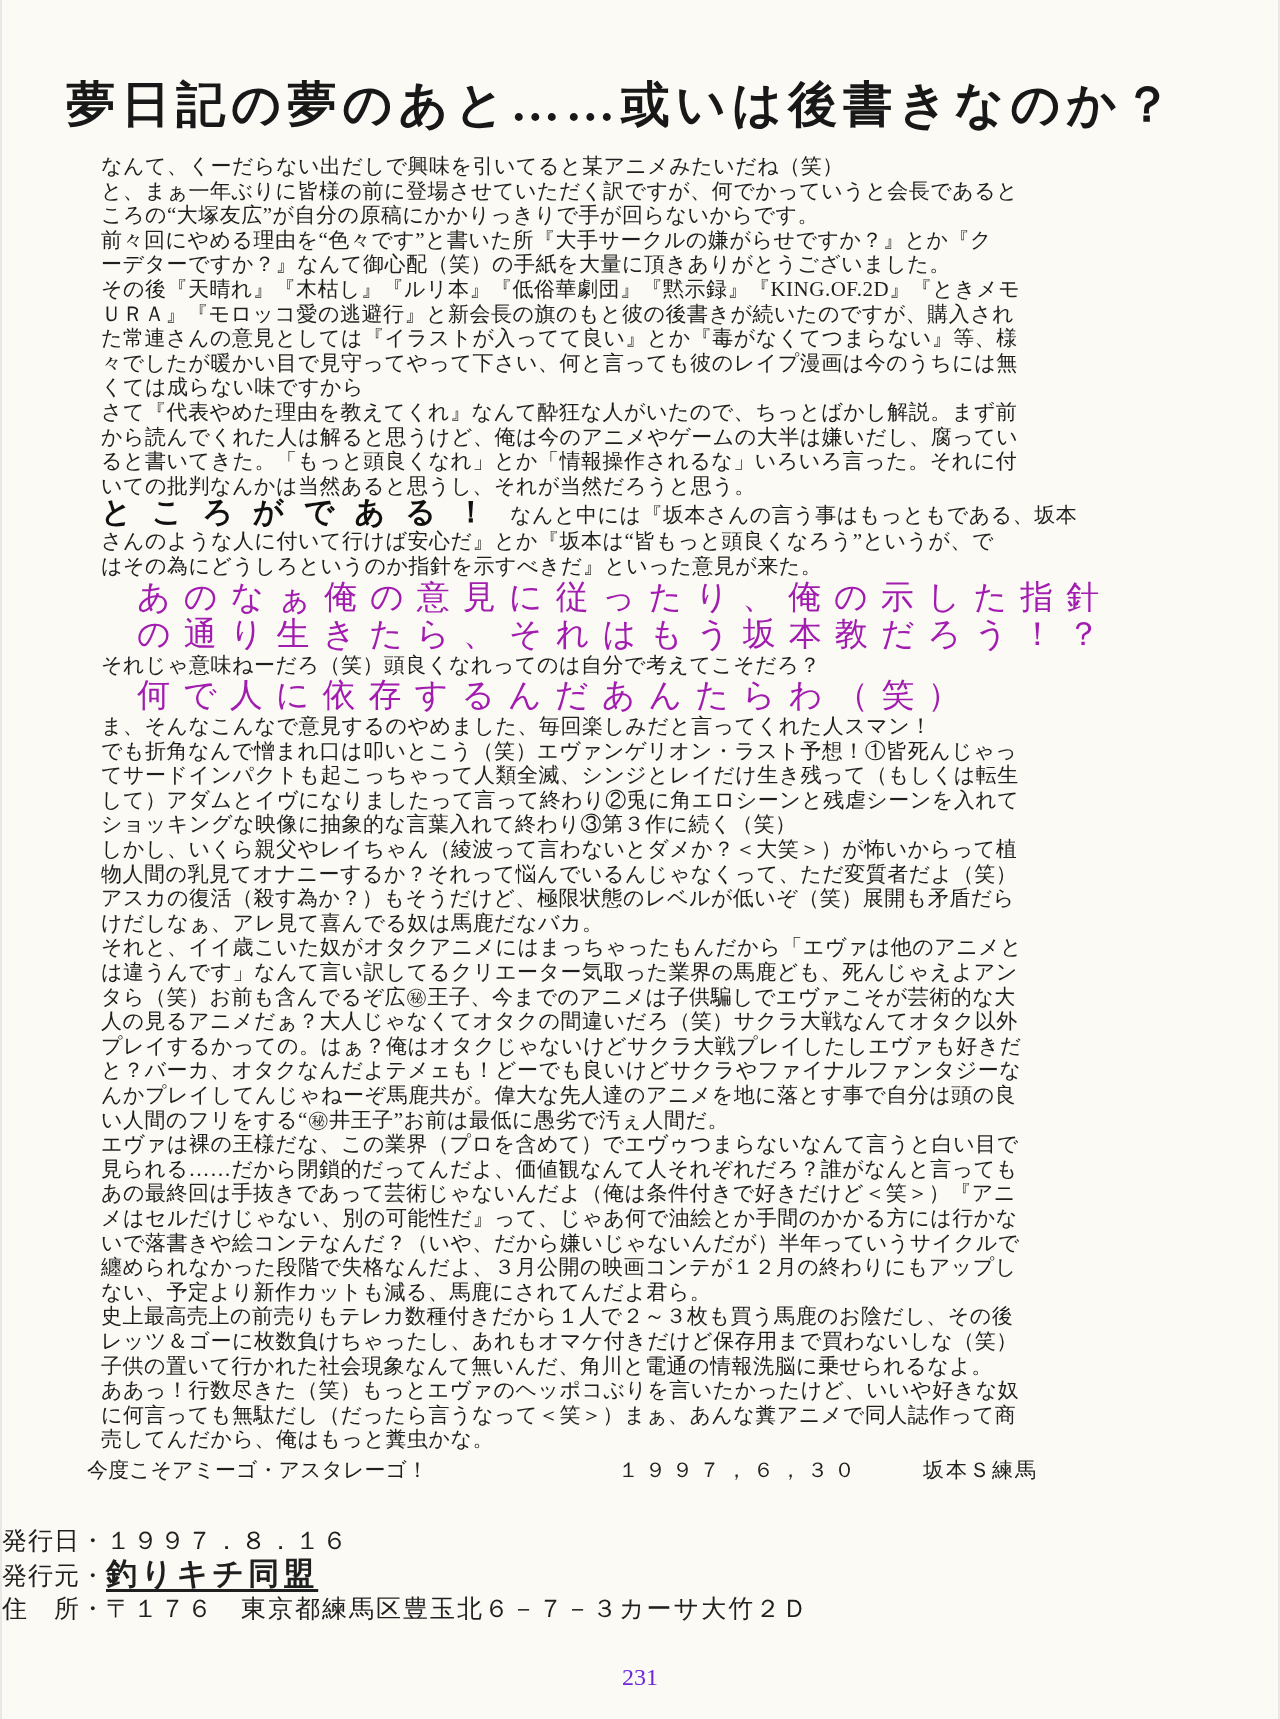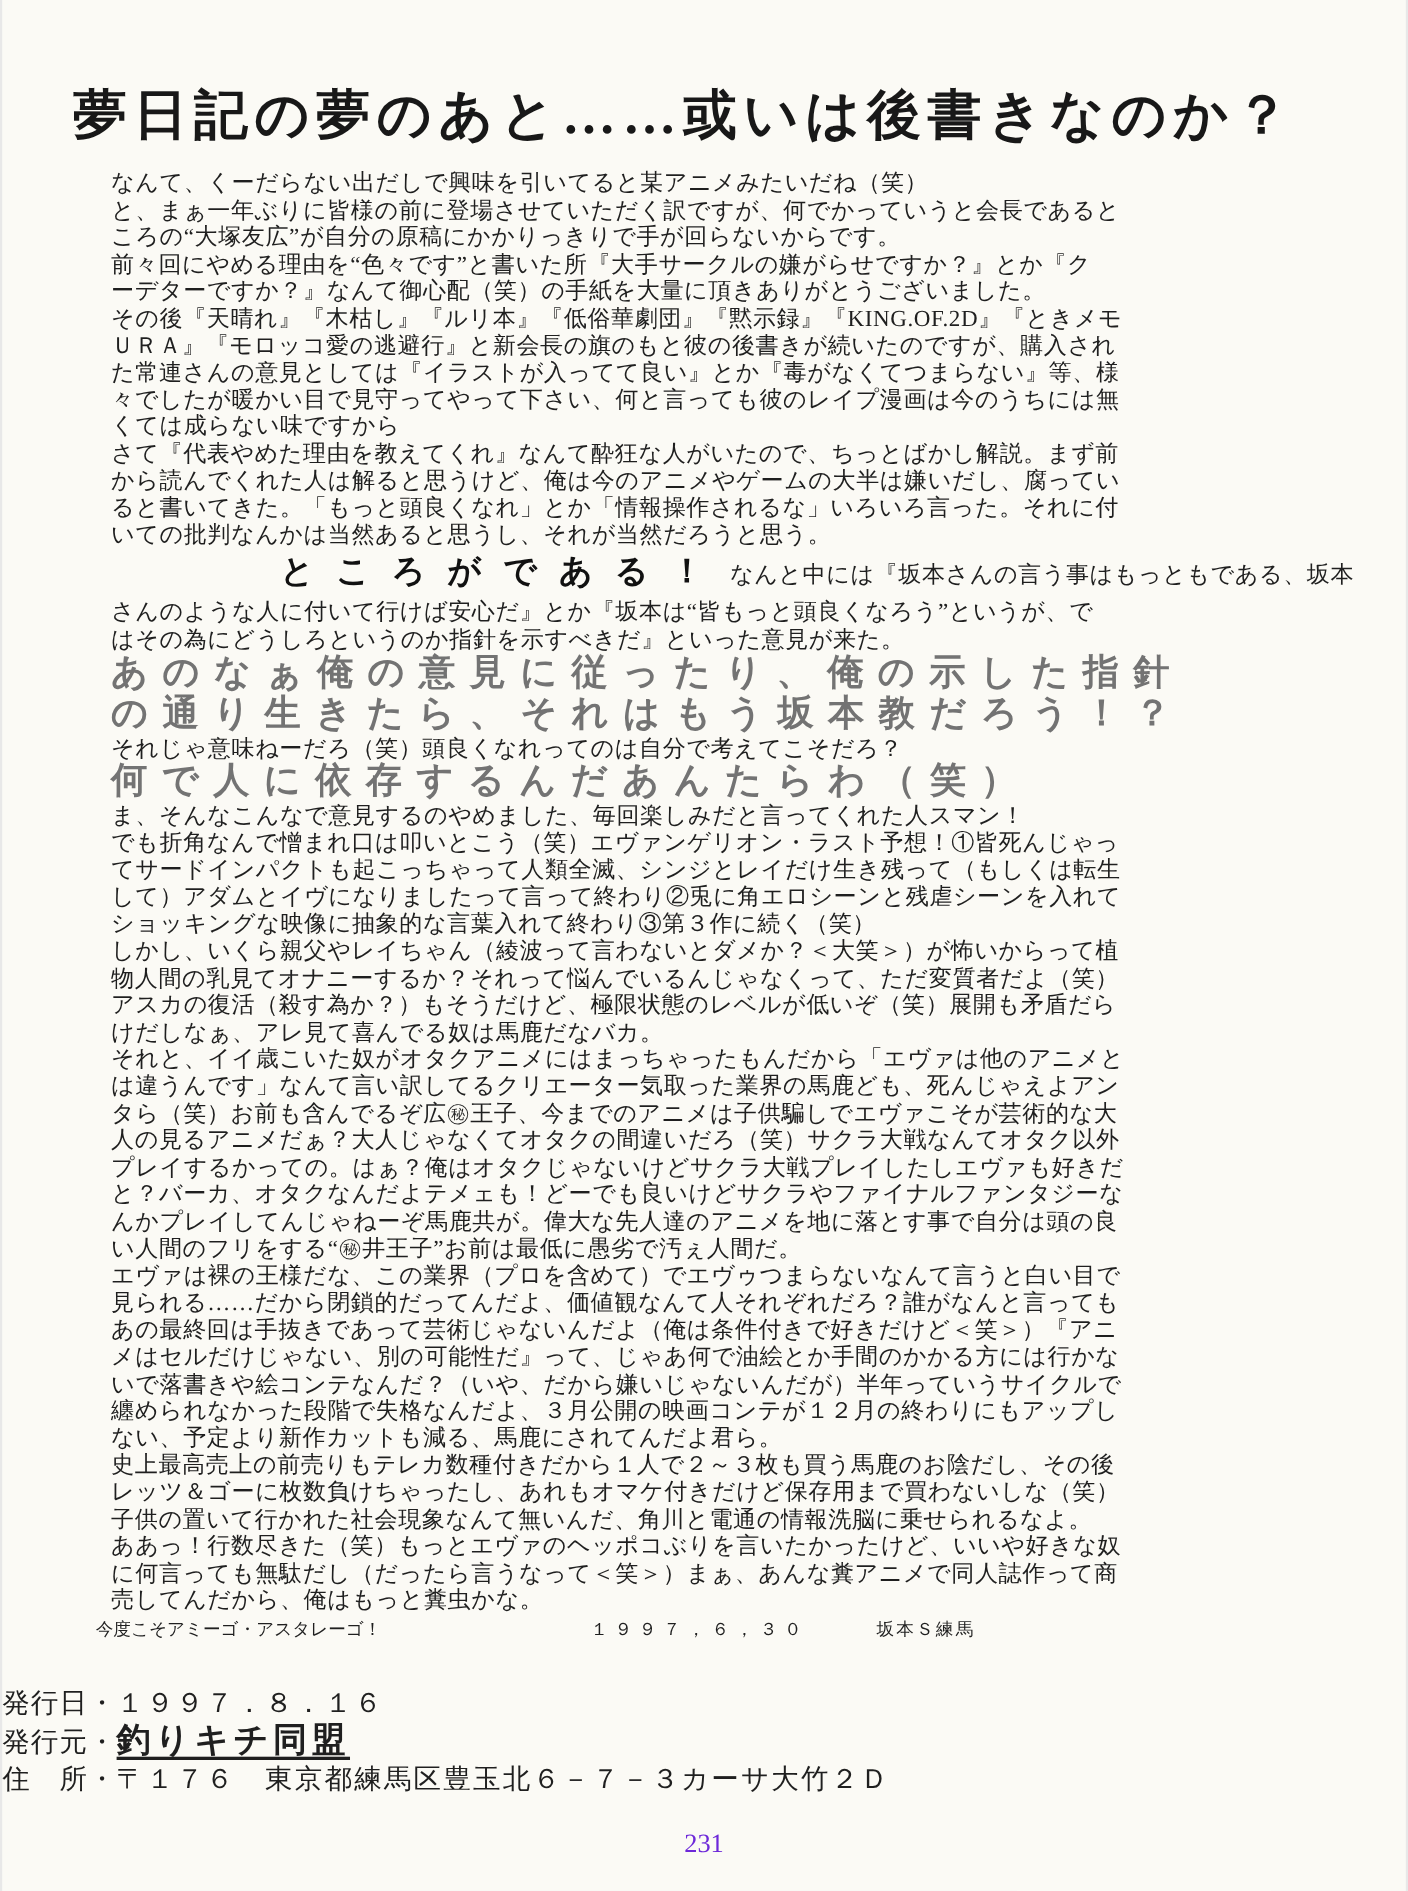--- a/index.html
+++ b/index.html
@@ -29,41 +29,41 @@
   }
   .line{
     font-size:21px;
     line-height:24.6px;
     white-space:nowrap;
     letter-spacing:0.5px;
   }
   .line.big{
     font-size:33px;
     line-height:37px;
-    font-weight:bold;
+    font-weight:normal;
     letter-spacing:13px;
-    color:#737373;
+    color:#a21caf;
+    margin-left:36px;
   }
   .line.mix{
-    line-height:44px;
-    text-align:right;
+    line-height:28px;
   }
   .lead{
     font-size:30px;
     font-weight:bold;
     letter-spacing:20px;
     color:#111;
     margin-right:4px;
   }
   .signoff{
     display:flex;
     align-items:center;
     padding-left:85px;
     margin-top:4px;
-    font-size:16px;
+    font-size:21px;
     white-space:nowrap;
   }
   .so-date{margin-left:190px;letter-spacing:6px;}
   .so-author{margin-left:62px;letter-spacing:2px;}
   .colophon{
     margin-top:40px;
   }
   .col-row{
     font-size:25px;
     line-height:33px;

